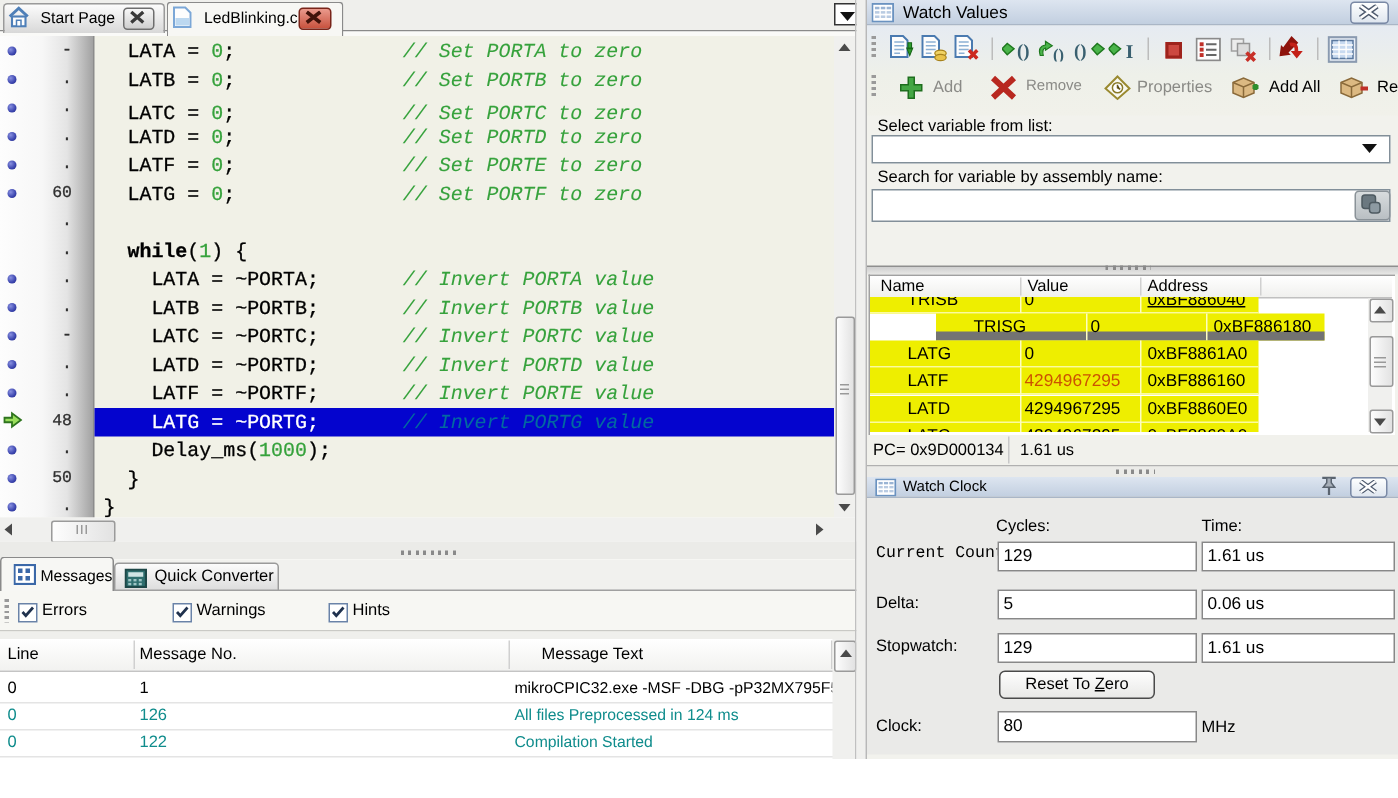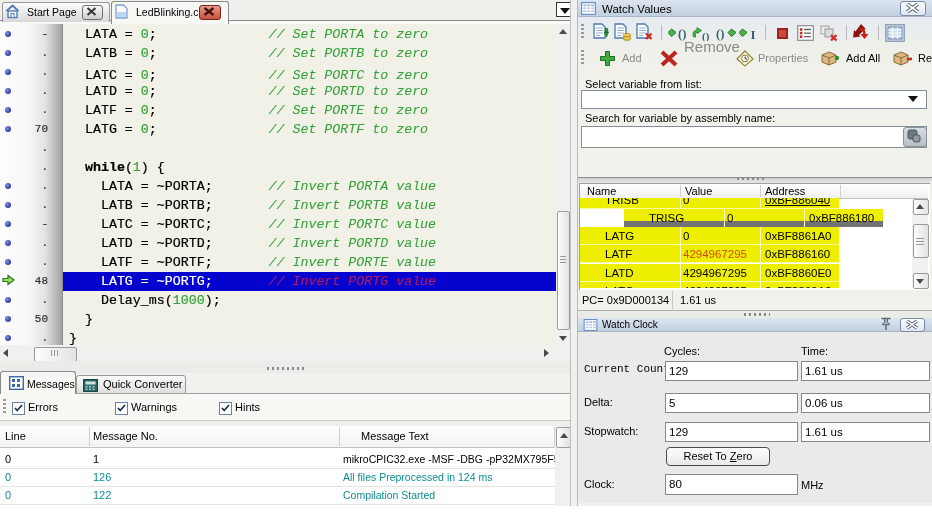--- a/index.html
+++ b/index.html
@@ -89,21 +89,21 @@
       <div class="bdot" style="top:45px"></div>
       <div class="gmark" style="top:38.5px">.</div>
       <div class="cl" style="top:42px;font-family:Liberation Mono, monospace;">  LATC = <span class="num">0</span>;              <span class="cm">// Set PORTC to zero</span></div>
       <div class="bdot" style="top:64px"></div>
       <div class="gmark" style="top:57.5px">.</div>
       <div class="cl" style="top:57.5px;">  LATD = <span class="num">0</span>;              <span class="cm">// Set PORTD to zero</span></div>
       <div class="bdot" style="top:83px"></div>
       <div class="gmark" style="top:76.5px">.</div>
       <div class="cl" style="top:76.5px;">  LATF = <span class="num">0</span>;              <span class="cm">// Set PORTE to zero</span></div>
       <div class="bdot" style="top:102px"></div>
-      <div class="gmark" style="top:95.5px">70</div>
+      <div class="gmark" style="top:95.5px">60</div>
       <div class="cl" style="top:95.5px;">  LATG = <span class="num">0</span>;              <span class="cm">// Set PORTF to zero</span></div>
       <div class="gmark" style="top:114.5px">.</div>
       <div class="cl" style="top:114.5px;"></div>
       <div class="gmark" style="top:133.5px">.</div>
       <div class="cl" style="top:133.5px;">  <b>while</b>(<span class="num">1</span>) {</div>
       <div class="bdot" style="top:159px"></div>
       <div class="gmark" style="top:152.5px">.</div>
       <div class="cl" style="top:152.5px;">    LATA = ~PORTA;       <span class="cm">// Invert PORTA value</span></div>
       <div class="bdot" style="top:178px"></div>
       <div class="gmark" style="top:171.5px">.</div>
@@ -111,21 +111,21 @@
       <div class="bdot" style="top:197px"></div>
       <div class="gmark" style="top:190.5px">-</div>
       <div class="cl" style="top:190.5px;">    LATC = ~PORTC;       <span class="cm">// Invert PORTC value</span></div>
       <div class="bdot" style="top:216px"></div>
       <div class="gmark" style="top:209.5px">.</div>
       <div class="cl" style="top:209.5px;">    LATD = ~PORTD;       <span class="cm">// Invert PORTD value</span></div>
       <div class="bdot" style="top:235px"></div>
       <div class="gmark" style="top:228.5px">.</div>
       <div class="cl" style="top:228.5px;">    LATF = ~PORTF;       <span class="cm">// Invert PORTE value</span></div>
       <div class="gmark" style="top:247.5px">48</div>
-      <div class="cl" style="top:247.5px;color:#fff;">    LATG = ~PORTG;       <span class="cm" style="color:#be185d">// Invert PORTG value</span></div>
+      <div class="cl" style="top:247.5px;color:#fff;">    LATG = ~PORTG;       <span class="cm" style="color:#0369a1">// Invert PORTG value</span></div>
       <div class="bdot" style="top:273px"></div>
       <div class="gmark" style="top:266.5px">.</div>
       <div class="cl" style="top:266.5px;">    Delay_ms(<span class="num">1000</span>);</div>
       <div class="bdot" style="top:292px"></div>
       <div class="gmark" style="top:285.5px">50</div>
       <div class="cl" style="top:285.5px;">  }</div>
       <div class="bdot" style="top:311px"></div>
       <div class="gmark" style="top:304.5px">.</div>
       <div class="cl" style="top:304.5px;">}</div>
       <svg class="abs" style="left:2px;top:249.5px" width="13" height="12" viewBox="0 0 13 12">
@@ -315,21 +315,21 @@
     </div>
 <div id="toolbar2">
       <div class="abs" style="left:581px;top:50px;width:3px;height:16px;background:repeating-linear-gradient(to bottom,#9a9a9a 0 2px,transparent 2px 4px);"></div>
       <svg class="abs" style="left:599px;top:50px;" width="17" height="17" viewBox="0 0 17 17">
         <path d="M6.5 1.5 L10.5 1.5 L10.5 6.5 L15.5 6.5 L15.5 10.5 L10.5 10.5 L10.5 15.5 L6.5 15.5 L6.5 10.5 L1.5 10.5 L1.5 6.5 L6.5 6.5 Z" fill="#44a644" stroke="#1e6e1e" stroke-width="1"></path>
       </svg>
       <div class="lbl" style="left:622px;top:52px;color:#8a8a86;font-size:11px;">Add</div>
       <svg class="abs" style="left:660px;top:50px;" width="18" height="17" viewBox="0 0 18 17">
         <path d="M2 2 L16 15 M16 2 L2 15" stroke="#b82820" stroke-width="4"></path>
       </svg>
-      <div class="lbl" style="left:684px;top:38px;color:#8a8a86;font-size:15px;">Remove</div>
+      <div class="lbl" style="left:684px;top:52px;color:#8a8a86;font-size:10px;">Remove</div>
       <svg class="abs" style="left:736px;top:50px;" width="18" height="17" viewBox="0 0 18 17">
         <path d="M9 1 L17 9 L9 16 L1 9 Z" fill="#f8f8f0" stroke="#9a8a30" stroke-width="1.3"></path>
         <circle cx="9" cy="8.5" r="3.4" fill="#fff" stroke="#8a7a28" stroke-width="1"></circle>
         <path d="M9 6.5 L9 8.5 L10.8 9.5" stroke="#6a5a18" stroke-width="1"></path>
       </svg>
       <div class="lbl" style="left:758px;top:52px;color:#8a8a86;font-size:11px;">Properties</div>
       <svg class="abs" style="left:821px;top:50px;" width="21" height="18" viewBox="0 0 21 18">
         <path d="M1 5 L8 2 L15 5 L15 12 L8 15 L1 12 Z" fill="#dcb982" stroke="#8a6a3a" stroke-width="1"></path>
         <path d="M1 5 L8 8 L15 5 M8 8 L8 15" fill="none" stroke="#8a6a3a" stroke-width="1"></path>
         <path d="M14 8 L18 8 M16 6 L16 10" stroke="#2e8e2e" stroke-width="2.6"></path>

